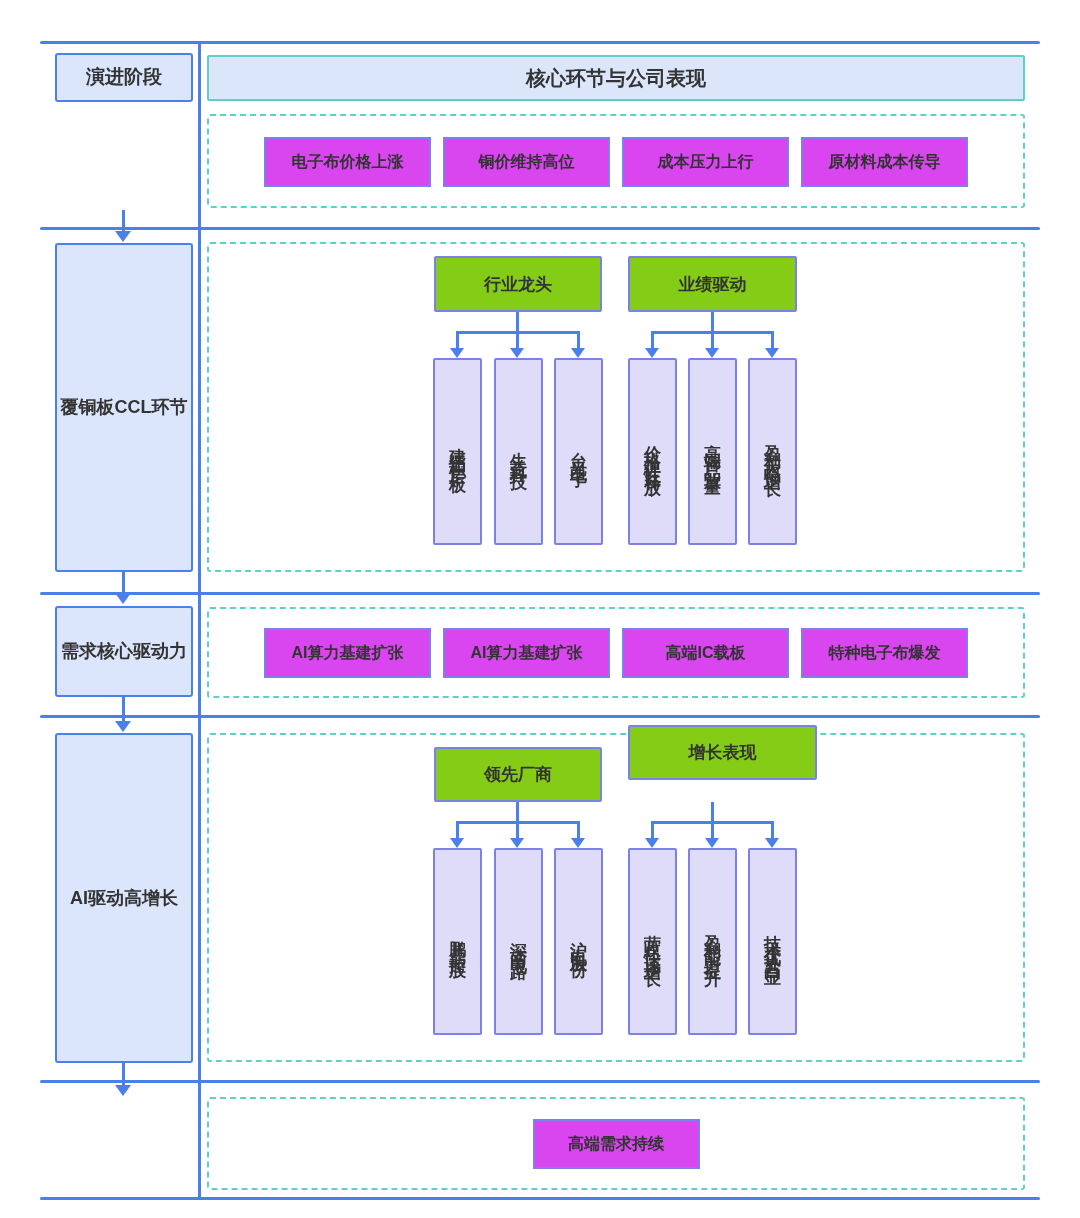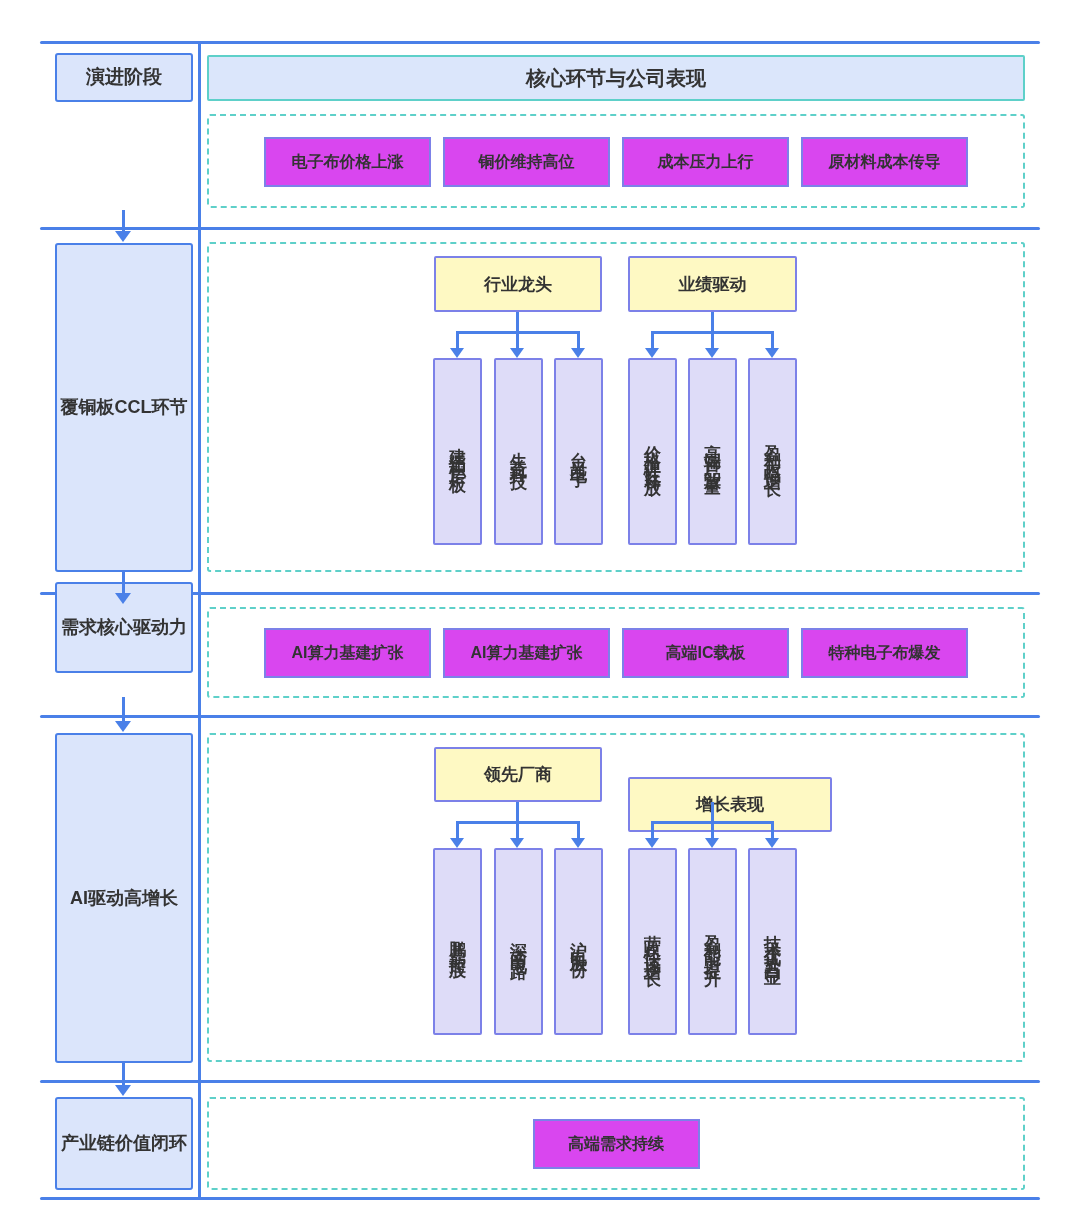--- a/index.html
+++ b/index.html
@@ -37,21 +37,21 @@
   }
   .chip{
     width:167px;height:50px;box-sizing:border-box;
     background:#d946ef;border:2px solid #7c81e8;border-radius:0;
     display:flex;align-items:center;justify-content:center;
     font-weight:bold;font-size:16px;
   }
   
   .tparent{
     position:absolute;box-sizing:border-box;
-    background:#fef9c3;border:2px solid #7c81e8;border-radius:2px;
+    background:#84cc16;border:2px solid #7c81e8;border-radius:2px;
     display:flex;align-items:center;justify-content:center;
     font-weight:bold;font-size:17px;
   }
   .tchild{
     position:absolute;width:49px;height:187px;box-sizing:border-box;
     background:#dedcf8;border:2px solid #7c81e8;border-radius:2px;
     display:flex;align-items:center;justify-content:center;
   }
   .vtext{
     writing-mode:vertical-rl;-webkit-writing-mode:vertical-rl;
@@ -74,23 +74,22 @@
   <div class="hline" style="top:592px"></div>
   <div class="hline" style="top:715px"></div>
   <div class="hline" style="top:1080px"></div>
   <div class="hline" style="top:1197px"></div>
   <div class="vline"></div>
 
   <div class="stage" style="top:53px;height:49px;font-size:19px">演进阶段</div>
   <div class="header-box">核心环节与公司表现</div>
 
   <div class="stage" style="top:243px;height:329px">覆铜板CCL环节</div>
-  <div class="stage" style="top:582px;height:91px">需求核心驱动力</div>
+  <div class="stage" style="top:606px;height:91px">需求核心驱动力</div>
   <div class="stage" style="top:733px;height:330px">AI驱动高增长</div>
-  <div class="stage" style="top:1097px;height:93px">产业链价值闭环</div>
 
   <div>
     <div class="conn-v" style="left:122px;top:210px;height:23px"></div>
     <div class="arr" style="left:115px;top:231px"></div>
   </div>
   <div>
     <div class="conn-v" style="left:122px;top:572px;height:23px"></div>
     <div class="arr" style="left:115px;top:593px"></div>
   </div>
   <div>
@@ -156,21 +155,21 @@
     </div>
 
   <div class="chips" style="top:628px">
     <div class="chip">AI算力基建扩张</div>
     <div class="chip">AI算力基建扩张</div>
     <div class="chip">高端IC载板</div>
     <div class="chip">特种电子布爆发</div>
   </div>
 
   <div class="tparent" style="left:434px;top:747px;width:168px;height:55px">领先厂商</div>
-  <div class="tparent" style="left:628px;top:777px;width:204px;height:55px">增长表现</div>
+  <div class="tparent" style="left:628px;top:725px;width:189px;height:55px">增长表现</div>
 
   <div class="conn-v" style="left:516px;top:802px;height:21px"></div>
   <div class="conn-h" style="left:456px;top:821px;width:124px"></div>
   <div class="conn-v" style="left:456px;top:821px;height:18px"></div>
   <div class="conn-v" style="left:516px;top:821px;height:18px"></div>
   <div class="conn-v" style="left:577px;top:821px;height:18px"></div>
   <div class="arr-sm" style="left:450px;top:838px"></div>
   <div class="arr-sm" style="left:510px;top:838px"></div>
   <div class="arr-sm" style="left:571px;top:838px"></div>
 

